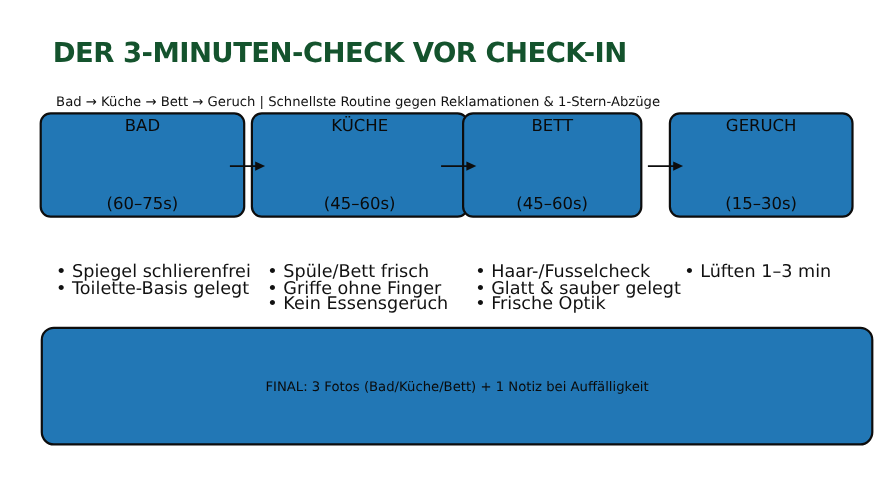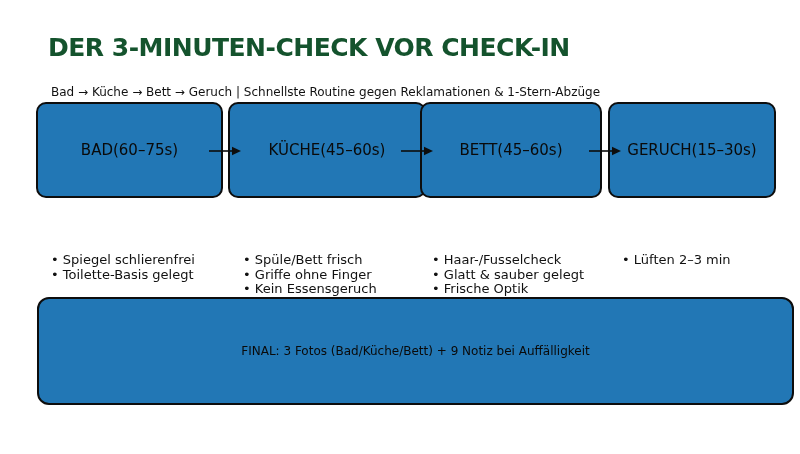--- a/index.html
+++ b/index.html
@@ -36,50 +36,50 @@
   }
   .step-box {
     position: absolute;
     top: 102px;
     height: 96px;
     background: #2277b5;
     border: 2px solid #0d0d0d;
     border-radius: 10px;
     box-sizing: border-box;
     display: flex;
-    flex-direction: row;
+    flex-direction: column;
     align-items: center;
-    justify-content: center;
+    justify-content: space-between;
     text-align: center;
     color: #0a0a0a;
     font-size: 15px;
     line-height: 21px;
     z-index: 1;
   }
   .step-box.b0 { left: 36px;  width: 187px; }
   .step-box.b1 { left: 228px; width: 198px; }
-  .step-box.b2 { left: 420px; width: 182px; }
+  .step-box.b2 { left: 420px; width: 164px; }
   .step-box.b3 { left: 608px; width: 168px; }
   .flow-arrow {
     position: absolute;
     top: 144px;
     width: 34px;
     height: 14px;
     z-index: 2;
   }
   .flow-arrow.a0 { left: 208px; }
   .flow-arrow.a1 { left: 400px; }
   .flow-arrow.a2 { left: 588px; }
   .check-list {
     position: absolute;
-    top: 253px;
+    top: 240px;
     margin: 0;
     padding: 0;
     list-style: none;
-    font-size: 13px;
+    font-size: 16px;
     line-height: 14.5px;
     color: #111111;
   }
   .check-list.c0 { left: 51px;  }
   .check-list.c1 { left: 243px; }
   .check-list.c2 { left: 432px; }
   .check-list.c3 { left: 622px; }
   .check-list li::before { content: "\2022\00a0"; }
   .footer-box {
     position: absolute;
@@ -147,20 +147,20 @@
     <li>Spüle/Bett frisch</li>
     <li>Griffe ohne Finger</li>
     <li>Kein Essensgeruch</li>
   </ul>
   <ul class="check-list c2">
     <li>Haar-/Fusselcheck</li>
     <li>Glatt &amp; sauber gelegt</li>
     <li>Frische Optik</li>
   </ul>
   <ul class="check-list c3">
-    <li>Lüften 2–3 min</li>
+    <li>Lüften 1–3 min</li>
   </ul>
 
   <div class="footer-box">
-    <div>FINAL: 3 Fotos (Bad/Küche/Bett) + 9 Notiz bei Auffälligkeit</div>
+    <div>FINAL: 3 Fotos (Bad/Küche/Bett) + 1 Notiz bei Auffälligkeit</div>
   </div>
 
 </div>
 
 </body></html>

